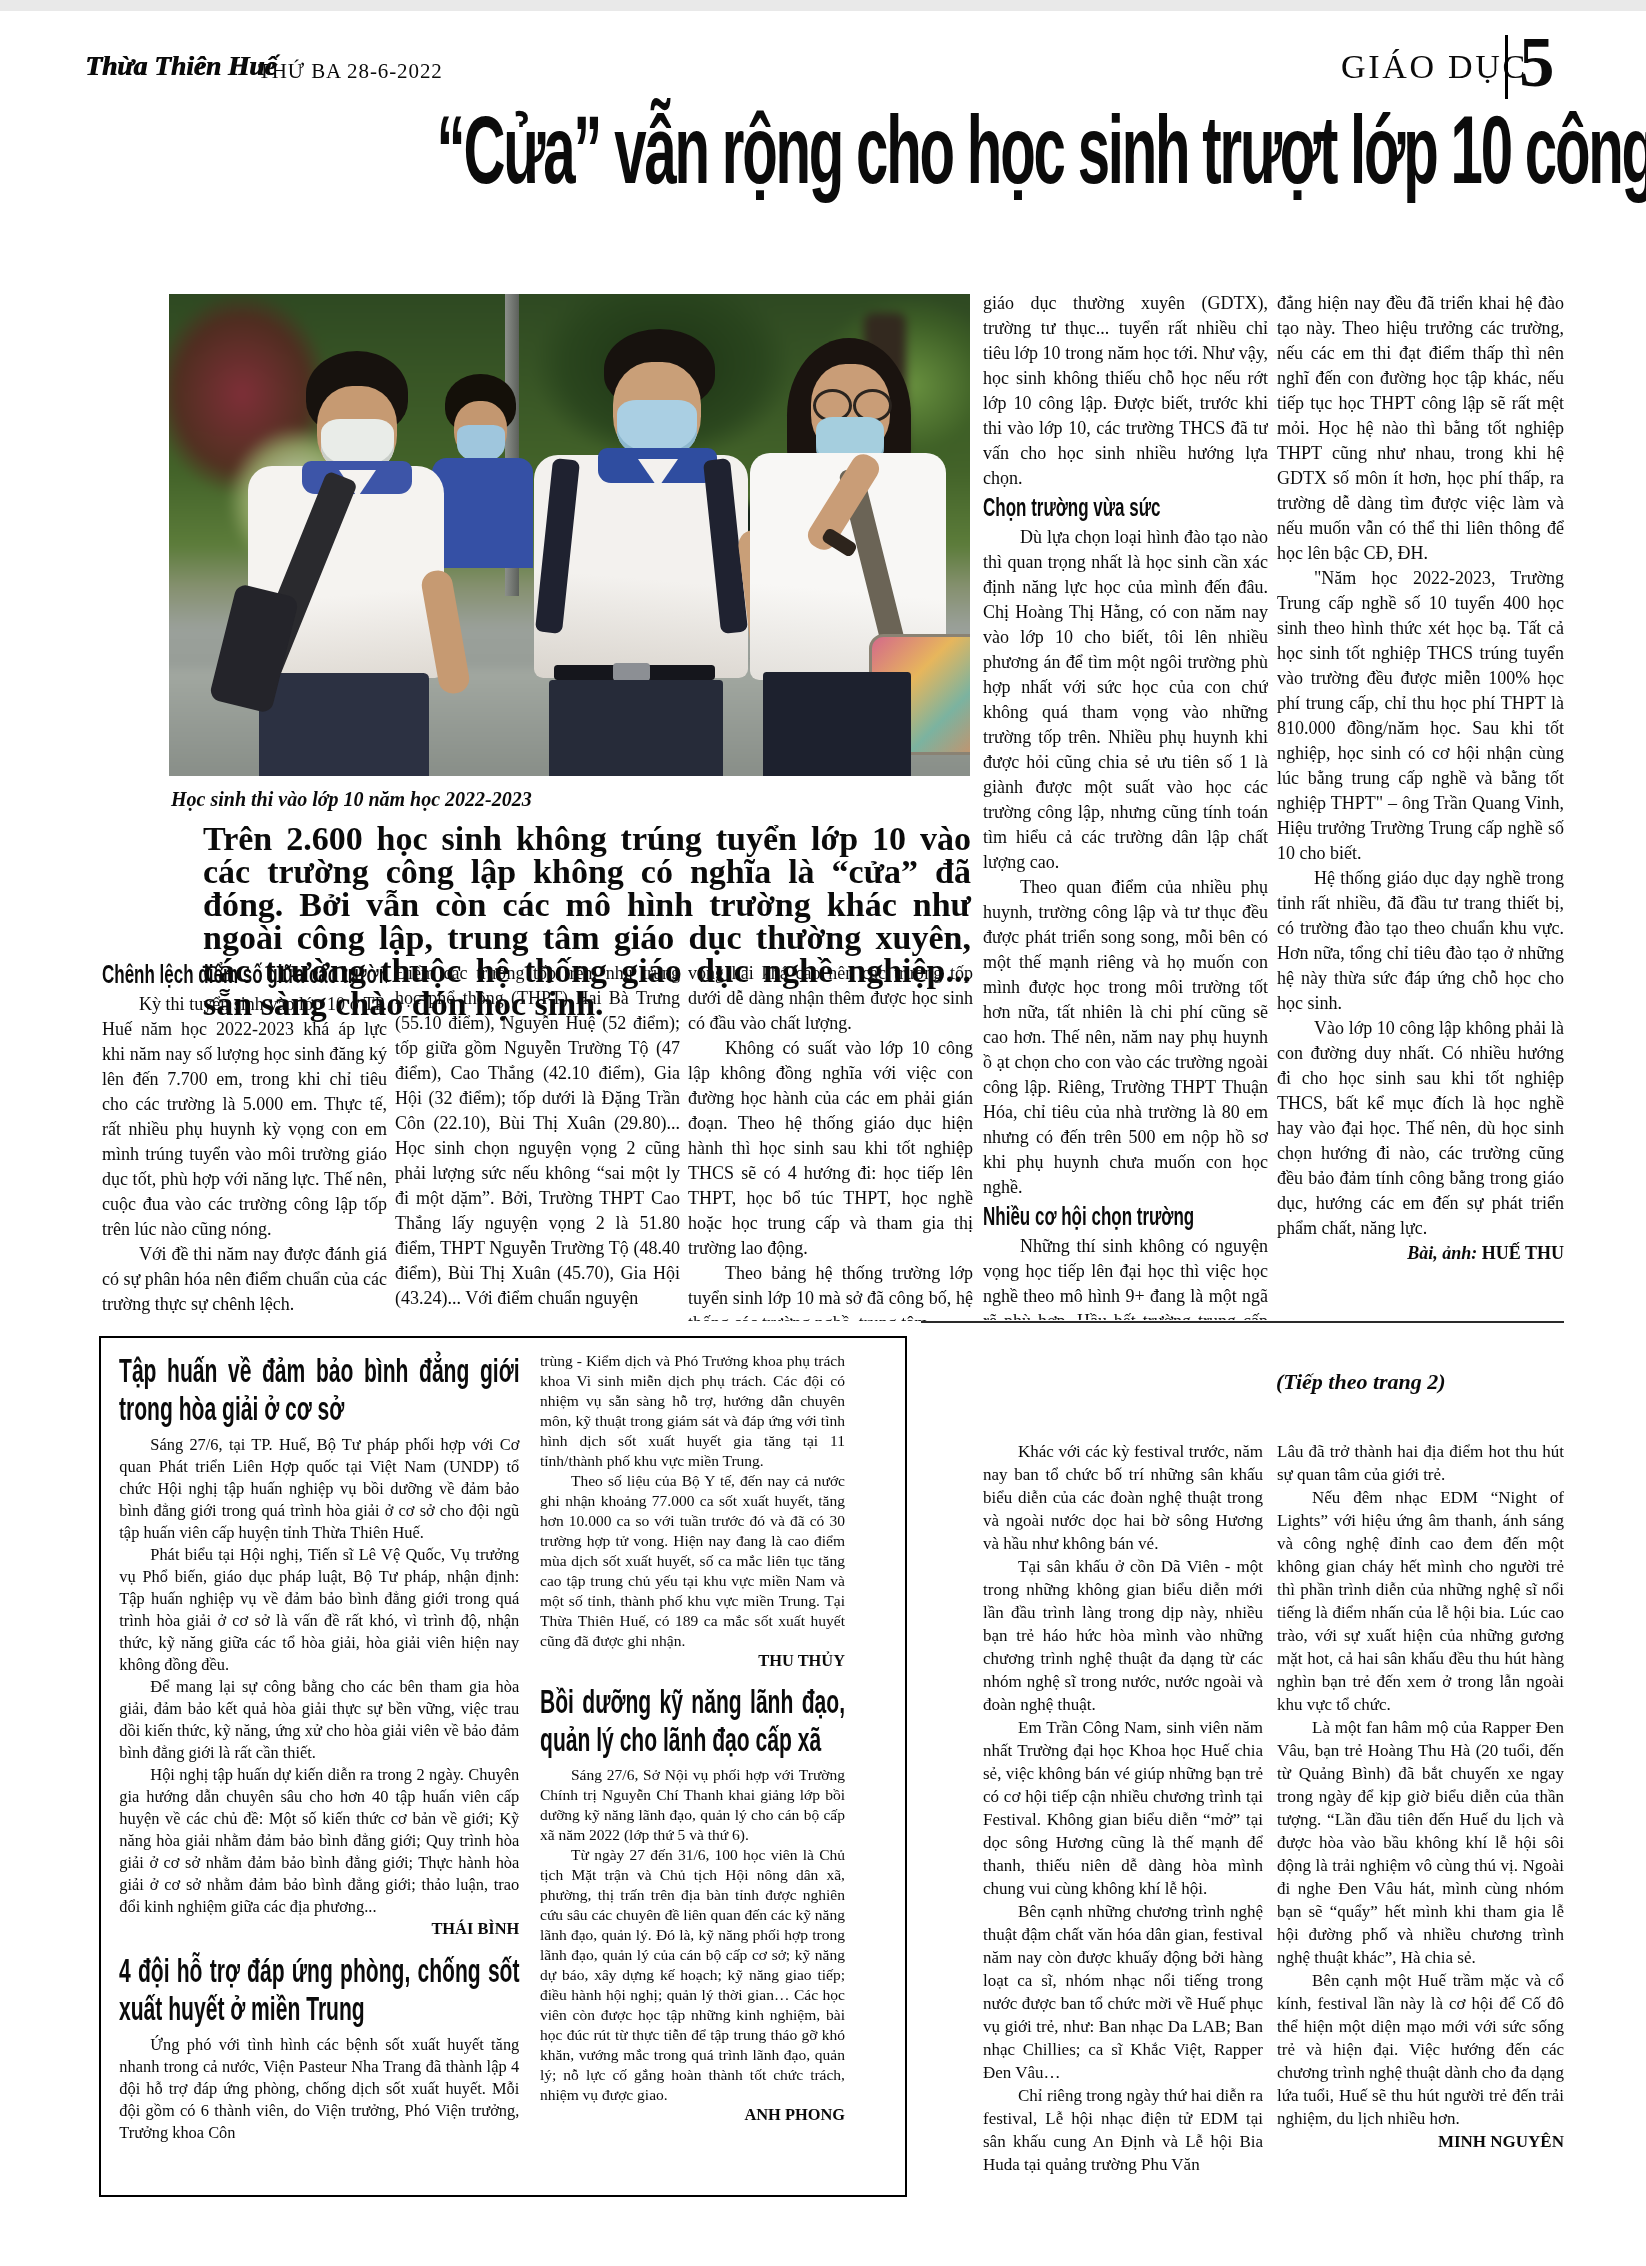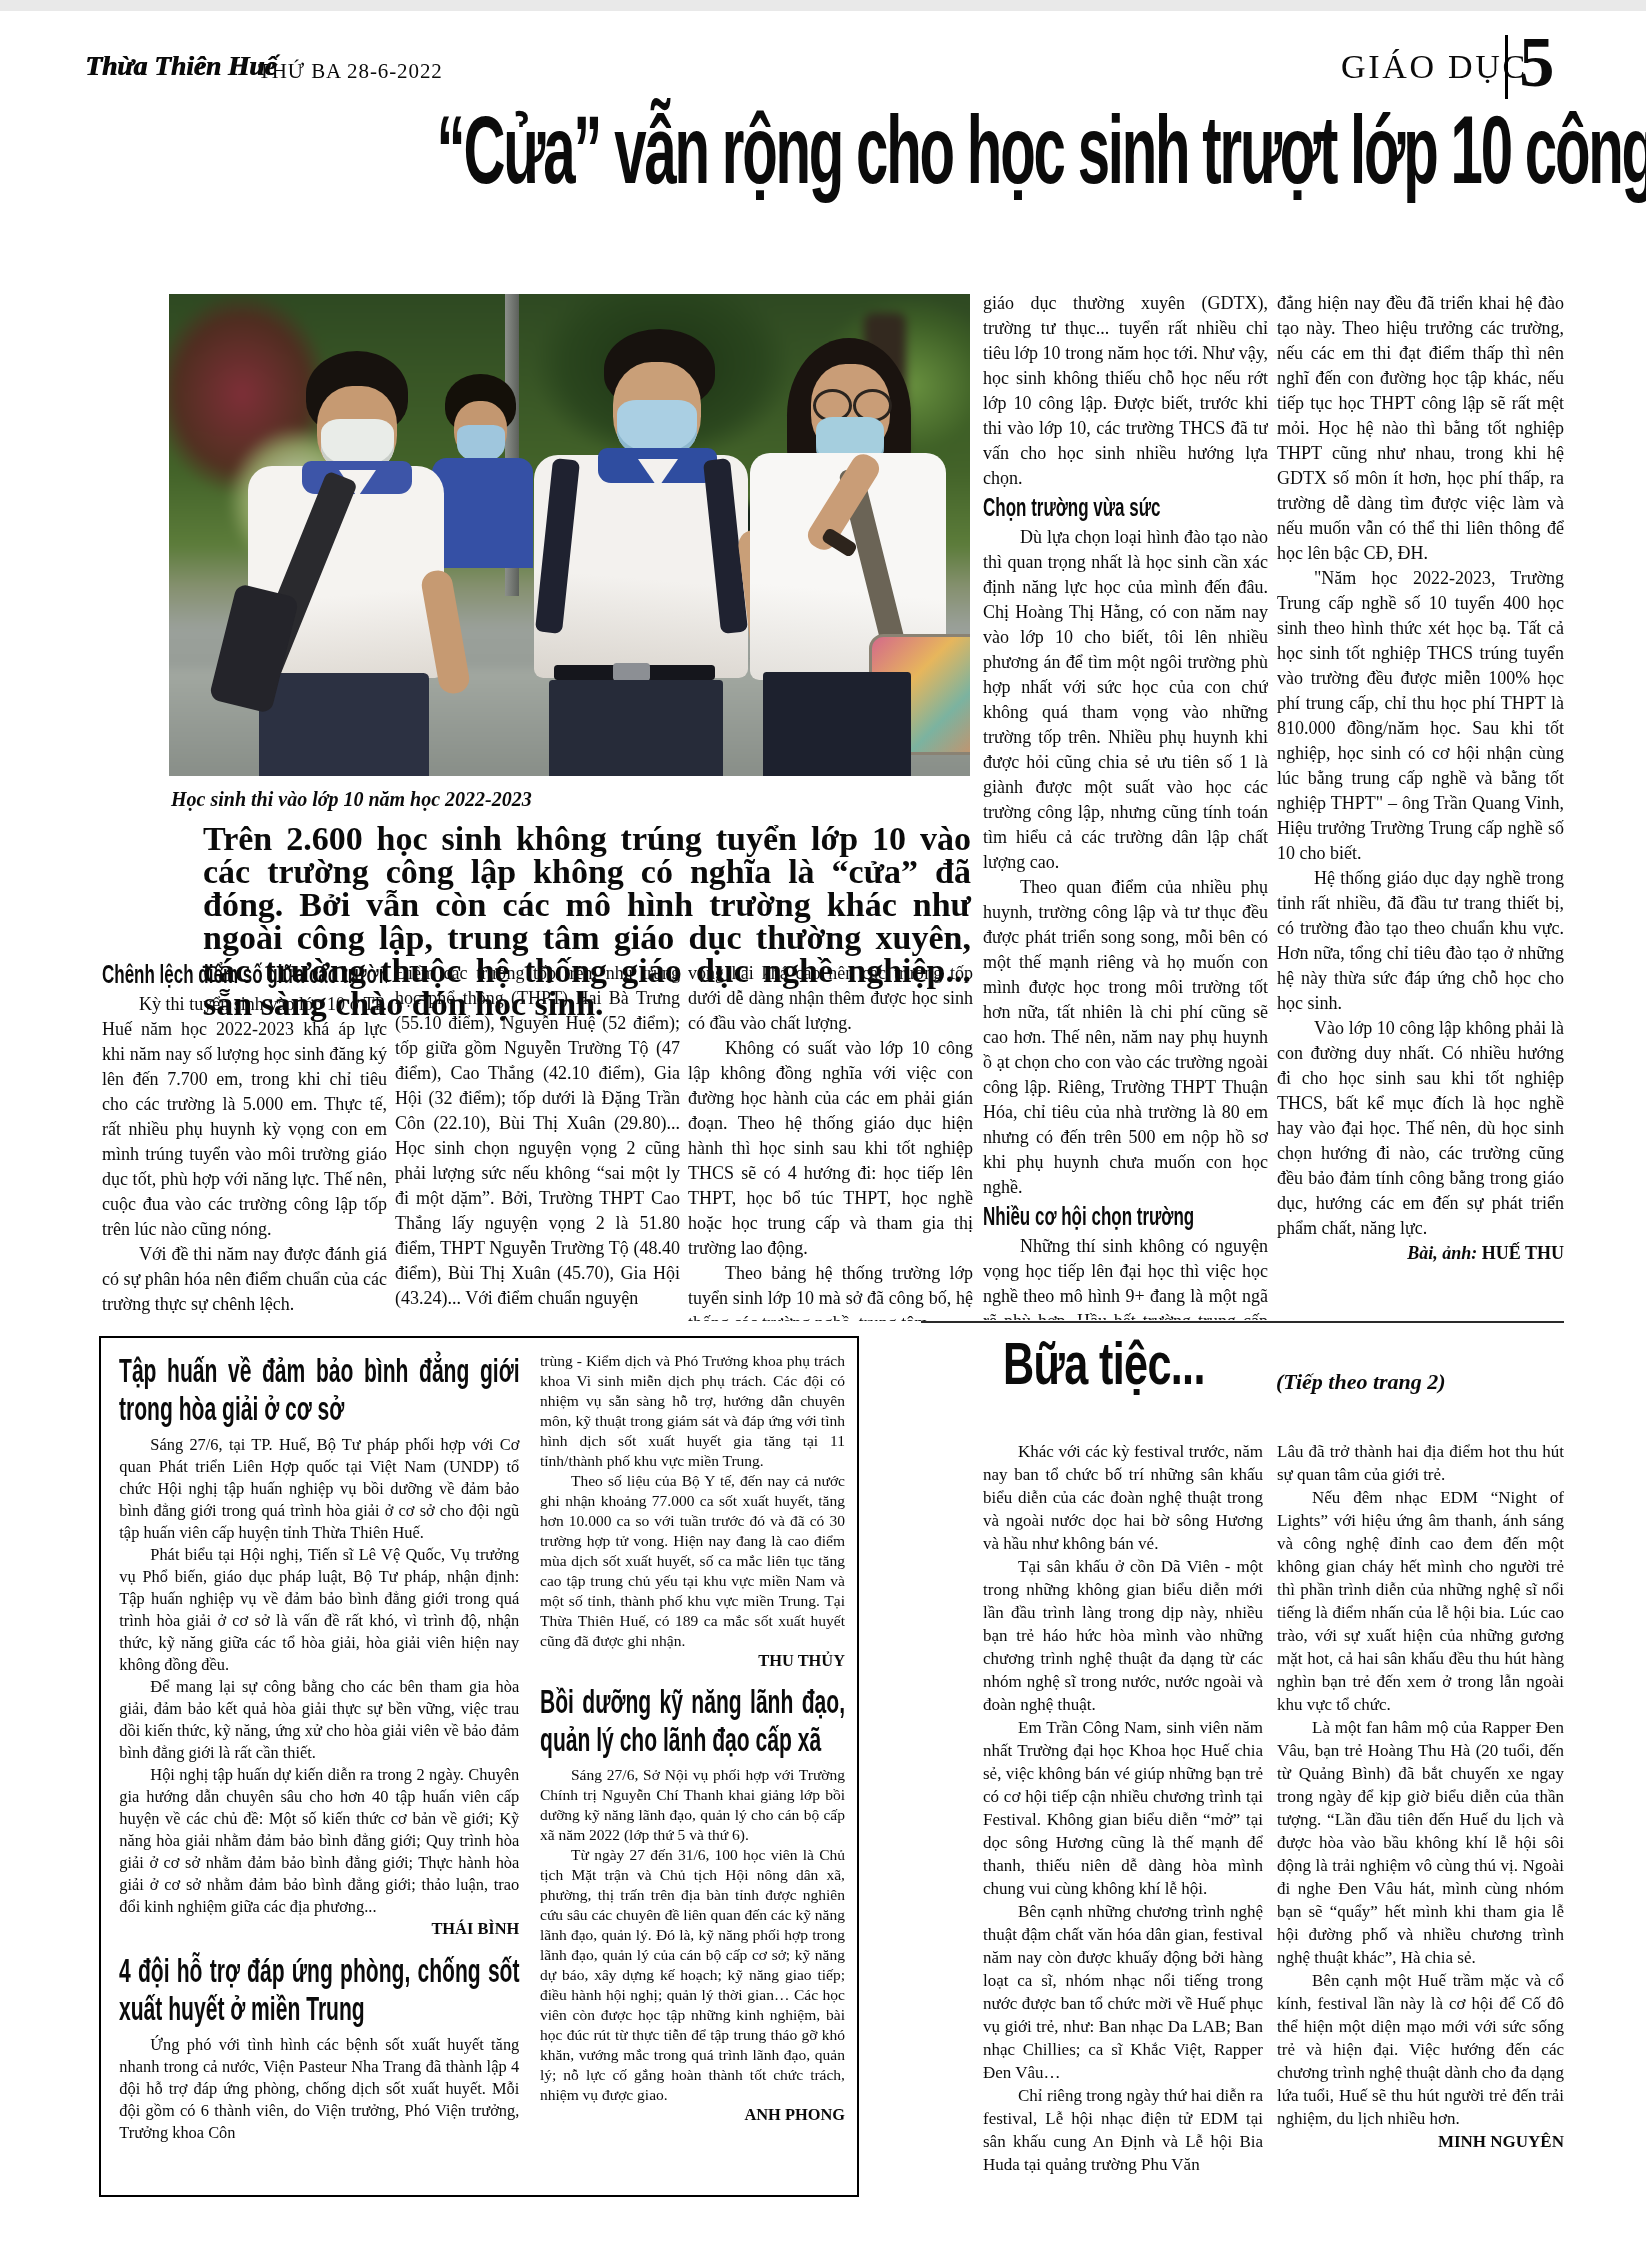--- a/index.html
+++ b/index.html
@@ -25,21 +25,21 @@
   .lead{left:203px;top:811px;width:768px;font-size:34px;line-height:33px;font-weight:bold;text-align:justify;}
   
   .col{font-size:18px;line-height:25px;text-align:justify;}
   .col p{margin:0;text-indent:37px;}
   .col p.cont{text-indent:0;}
   .kicker{font-family:"Liberation Sans",sans-serif;font-weight:bold;font-size:25px;white-space:nowrap;
       transform:scaleX(.68);transform-origin:left center;margin:3.7px 0 5.5px;}
   .byline{text-align:right;font-weight:bold;margin-top:7.3px;text-indent:0 !important;}
   .byline .lbl{font-style:italic;font-weight:bold;}
   
-  .newsbox{left:99px;top:1325px;width:756px;height:857px;border:2.7px solid #000;background:#fff;overflow:hidden;}
+  .newsbox{left:99px;top:1325px;width:756px;height:857px;border:2.7px solid #000;background:#fff;overflow:hidden;padding-left:48px;}
   .newsbox::after{content:"";position:absolute;left:-2.7px;right:-5.5px;bottom:-8.2px;height:1.8px;background:#9a9a9a;}
   .boxcol{font-size:16.4px;line-height:22px;text-align:justify;}
   .boxcolB{font-size:15.5px;line-height:20px;}
   .boxcol p{margin:0;text-indent:31px;}
   .boxcol p.cont{text-indent:0;}
   .boxhead{font-family:"Liberation Sans",sans-serif;font-weight:800;font-size:34px;line-height:38px;
       transform:scaleX(.62);transform-origin:left top;margin:0 0 7.3px;}
   .boxcol .byline{font-size:16.4px;}
   
   .fest-rule{left:921px;top:1310px;width:643px;height:1.8px;background:#2a2a2a;}
@@ -187,23 +187,20 @@
       <p>Theo số liệu của Bộ Y tế, đến nay cả nước ghi nhận khoảng 77.000 ca sốt xuất huyết, tăng hơn 10.000 ca so với tuần trước đó và đã có 30 trường hợp tử vong. Hiện nay đang là cao điểm mùa dịch sốt xuất huyết, số ca mắc liên tục tăng cao tập trung chủ yếu tại khu vực miền Nam và một số tỉnh, thành phố khu vực miền Trung. Tại Thừa Thiên Huế, có 189 ca mắc sốt xuất huyết cũng đã được ghi nhận.</p>
       <p class="byline">THU THỦY</p>
       <div class="boxhead" style="width:492px;margin-top:11px;">Bồi dưỡng kỹ năng lãnh đạo, quản lý cho lãnh đạo cấp xã</div>
       <p>Sáng 27/6, Sở Nội vụ phối hợp với Trường Chính trị Nguyễn Chí Thanh khai giảng lớp bồi dưỡng kỹ năng lãnh đạo, quản lý cho cán bộ cấp xã năm 2022 (lớp thứ 5 và thứ 6).</p>
       <p>Từ ngày 27 đến 31/6, 100 học viên là Chủ tịch Mặt trận và Chủ tịch Hội nông dân xã, phường, thị trấn trên địa bàn tỉnh được nghiên cứu sâu các chuyên đề liên quan đến các kỹ năng lãnh đạo, quản lý. Đó là, kỹ năng phối hợp trong lãnh đạo, quản lý của cán bộ cấp cơ sở; kỹ năng dự báo, xây dựng kế hoạch; kỹ năng giao tiếp; điều hành hội nghị; quản lý thời gian… Các học viên còn được học tập những kinh nghiệm, bài học đúc rút từ thực tiễn để tập trung tháo gỡ khó khăn, vướng mắc trong quá trình lãnh đạo, quản lý; nỗ lực cố gắng hoàn thành tốt chức trách, nhiệm vụ được giao.</p>
       <p class="byline">ANH PHONG</p>
     </div>
   </div>
 
   <div class="abs fest-rule"></div>
-  <div class="abs fest-head">
-    <span>Bữa tiệc...</span>
-  </div>
   <div class="abs fest-cont">(Tiếp theo trang 2)</div>
 
   <div class="abs fcol" style="left:983px;top:1429px;width:280px;height:822px;overflow:hidden;">
     <p>Khác với các kỳ festival trước, năm nay ban tổ chức bố trí những sân khấu biểu diễn của các đoàn nghệ thuật trong và ngoài nước dọc hai bờ sông Hương và hầu như không bán vé.</p>
     <p>Tại sân khấu ở cồn Dã Viên - một trong những không gian biểu diễn mới lần đầu trình làng trong dịp này, nhiều bạn trẻ háo hức hòa mình vào những chương trình nghệ thuật đa dạng từ các nhóm nghệ sĩ trong nước, nước ngoài và đoàn nghệ thuật.</p>
     <p>Em Trần Công Nam, sinh viên năm nhất Trường đại học Khoa học Huế chia sẻ, việc không bán vé giúp những bạn trẻ có cơ hội tiếp cận nhiều chương trình tại Festival. Không gian biểu diễn “mở” tại dọc sông Hương cũng là thế mạnh để thanh, thiếu niên dễ dàng hòa mình chung vui cùng không khí lễ hội.</p>
     <p>Bên cạnh những chương trình nghệ thuật đậm chất văn hóa dân gian, festival năm nay còn được khuấy động bởi hàng loạt ca sĩ, nhóm nhạc nổi tiếng trong nước được ban tổ chức mời về Huế phục vụ giới trẻ, như: Ban nhạc Da LAB; Ban nhạc Chillies; ca sĩ Khắc Việt, Rapper Đen Vâu…</p>
     <p>Chỉ riêng trong ngày thứ hai diễn ra festival, Lễ hội nhạc điện tử EDM tại sân khấu cung An Định và Lễ hội Bia Huda tại quảng trường Phu Văn</p>
   </div>
 

